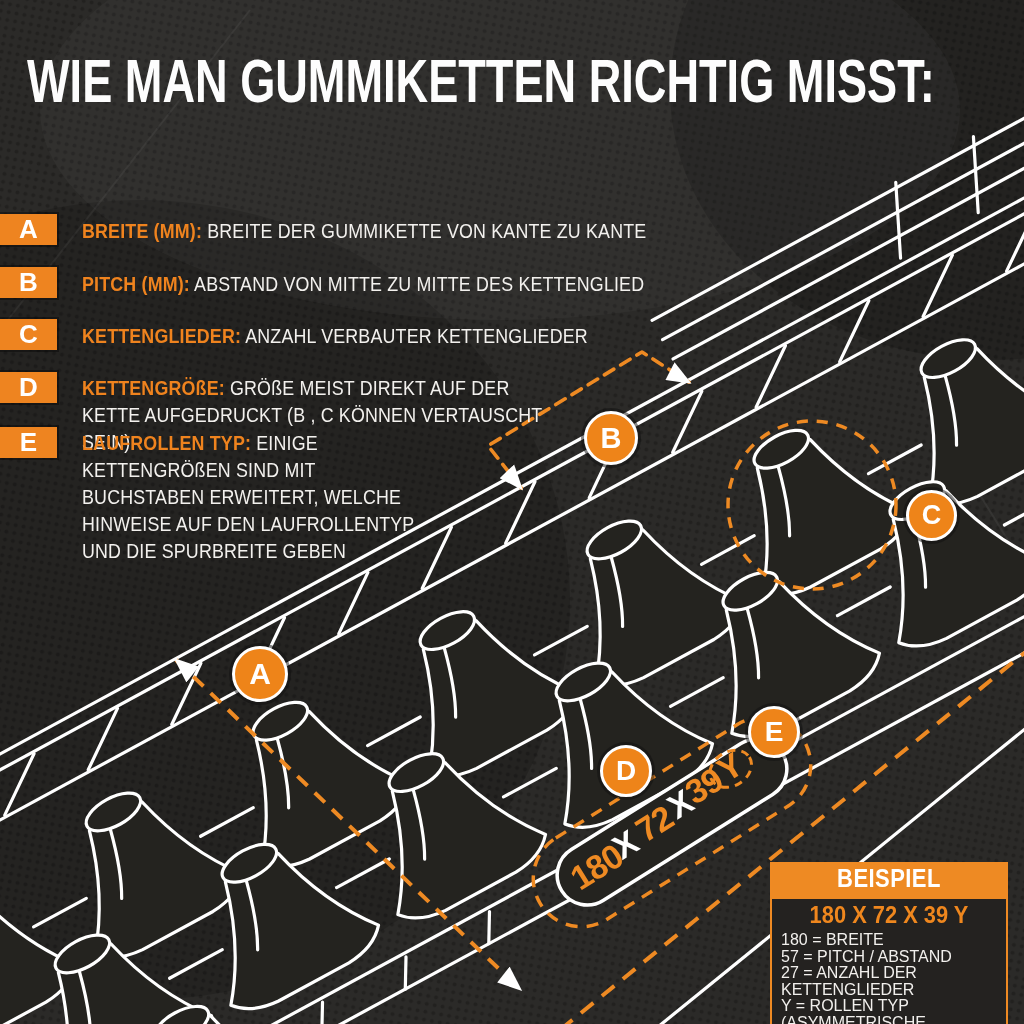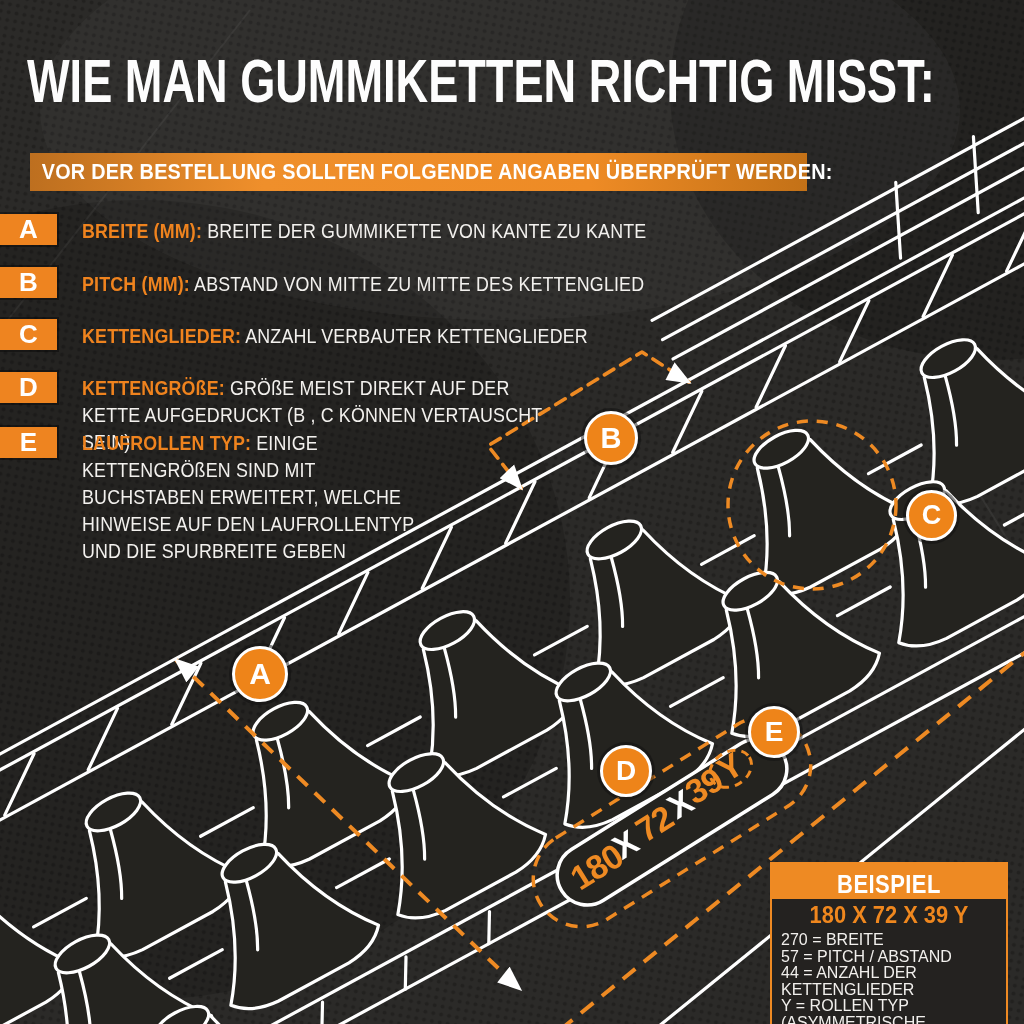--- a/index.html
+++ b/index.html
@@ -18,21 +18,21 @@
            box-shadow:0 0 0 2px rgba(0,0,0,.35);}
   .row-text{position:absolute;left:82px;color:#f3f1ee;font-size:21px;line-height:27px;
             transform:scaleX(.85);transform-origin:left top;letter-spacing:.2px;}
   .row-text .lbl{color:#ef831e;font-weight:700;}
   .nowrap{white-space:nowrap;}
   .badge{position:absolute;border-radius:50%;background:#ee8419;border:3px solid #fff;
          color:#fff;font-weight:700;display:flex;align-items:center;justify-content:center;
          box-shadow:0 0 0 3px rgba(15,15,15,.5);z-index:4;}
   .example{position:absolute;left:770px;top:862px;width:238px;background:#242220;
            border:2px solid #ef8a23;box-sizing:border-box;z-index:5;}
-  .ex-head{height:35px;background:#ee8a23;display:flex;align-items:flex-end;justify-content:center;}
+  .ex-head{height:35px;background:#ee8a23;display:flex;align-items:flex-start;justify-content:center;}
   .ex-head span{color:#fff;font-size:25px;font-weight:700;transform:scaleX(.88);letter-spacing:.5px;}
   .ex-code{text-align:center;color:#ef871e;font-weight:700;font-size:23px;margin:3px 0 3px;
            transform:scaleX(.95);}
   .ex-lines{padding:0 6px 7px 9px;color:#f2f0ed;font-size:16px;line-height:16.5px;font-weight:400;}
 </style>
 </head>
 <body>
 
 <div class="stage">
 
@@ -163,23 +163,20 @@
         <text x="-52" y="6" fill="#ffffff">X</text>
         <text x="-16" y="4" fill="#ee8a23">72</text>
         <text x="16" y="1" fill="#ffffff">X</text>
         <text x="46" y="-2" fill="#ee8a23">39</text>
         <text x="78" y="-4" fill="#ee8a23">Y</text>
       </g>
     </g>
   </svg>
 
   <div class="title">WIE MAN GUMMIKETTEN RICHTIG MISST:</div>
-  <div class="banner">
-    <span class="banner-text">VOR DER BESTELLUNG SOLLTEN FOLGENDE ANGABEN ÜBERPRÜFT WERDEN:</span>
-  </div>
 
   <div class="key-box" style="top:214px">A</div>
   <div class="row-text nowrap" style="top:217px">
     <span class="lbl">BREITE (MM):</span>
     <span>BREITE DER GUMMIKETTE VON KANTE ZU KANTE</span>
   </div>
 
   <div class="key-box" style="top:267px">B</div>
   <div class="row-text nowrap" style="top:270px">
     <span class="lbl">PITCH (MM):</span>
@@ -209,20 +206,20 @@
   <div class="badge" style="left:906px;top:490px;width:45px;height:45px;font-size:27px">C</div>
   <div class="badge" style="left:600px;top:745px;width:46px;height:46px;font-size:28px">D</div>
   <div class="badge" style="left:748px;top:706px;width:46px;height:46px;font-size:28px">E</div>
 
   <div class="example">
     <div class="ex-head">
       <span>BEISPIEL</span>
     </div>
     <div class="ex-code">180 X 72 X 39 Y</div>
     <div class="ex-lines">
-      <div>270 = BREITE</div>
+      <div>180 = BREITE</div>
       <div>57 = PITCH / ABSTAND</div>
-      <div>44 = ANZAHL DER KETTENGLIEDER</div>
+      <div>27 = ANZAHL DER KETTENGLIEDER</div>
       <div>Y = ROLLEN TYP (ASYMMETRISCHE GUMMIKETTE)</div>
     </div>
   </div>
 
 </div>
 
 </body></html>

